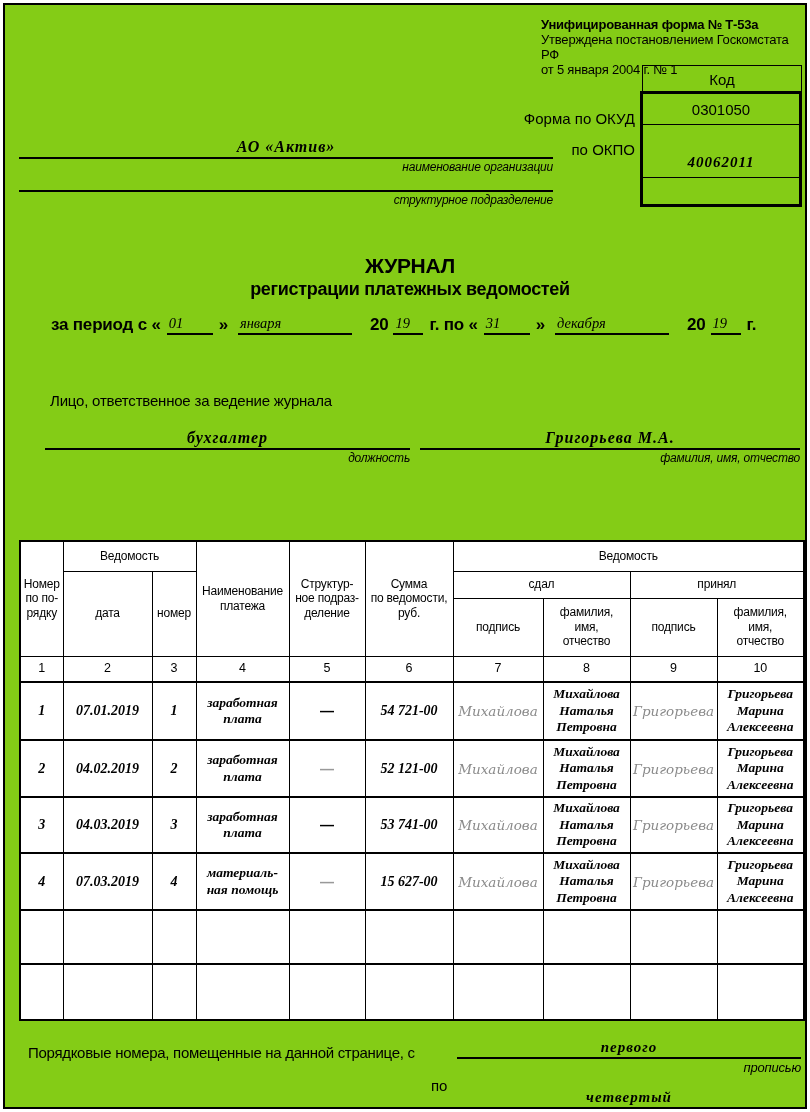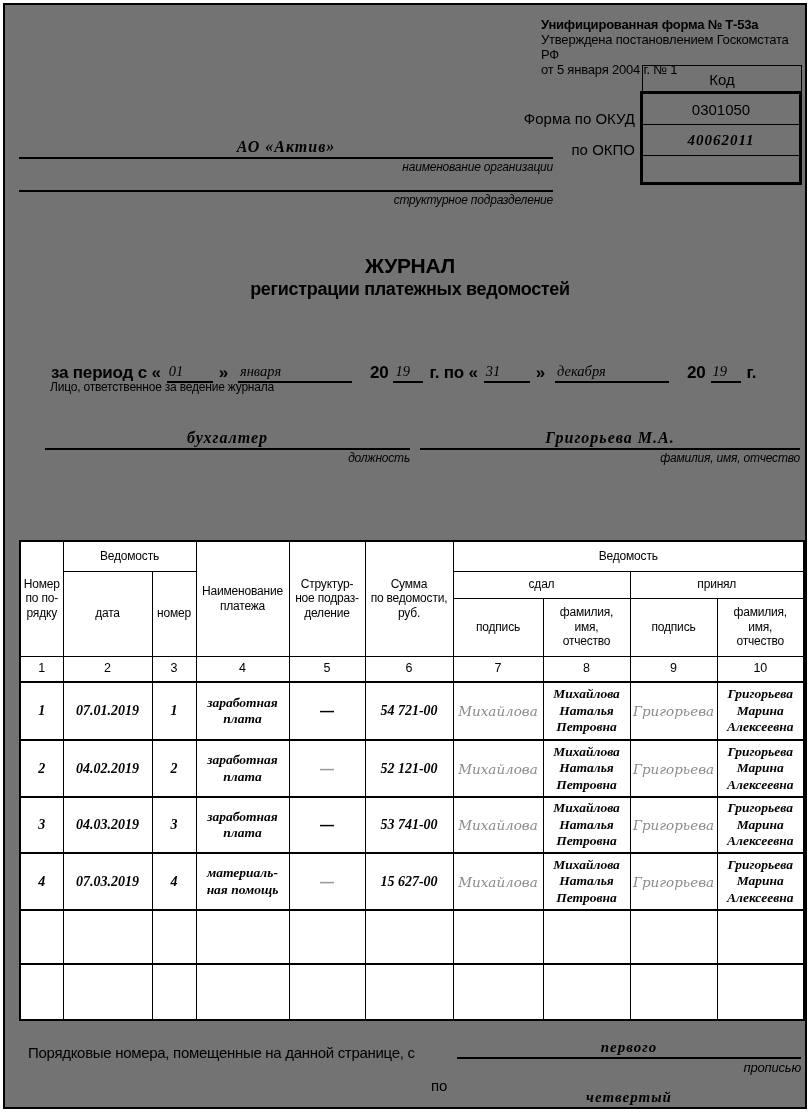--- a/index.html
+++ b/index.html
@@ -1,28 +1,28 @@
 <!DOCTYPE html>
 <html><head>
 <meta charset="utf-8">
 <style>
   html,body{margin:0;padding:0;background:#fff;}
   body{width:810px;height:1112px;position:relative;font-family:"Liberation Sans",sans-serif;color:#000;}
-  .page{position:absolute;left:3px;top:3px;width:800px;height:1102px;border:2px solid #000;background:#737373;}
+  .page{position:absolute;left:3px;top:3px;width:800px;height:1102px;border:2px solid #000;background:#84cc16;}
   .abs{position:absolute;}
 
   
   .top-note{left:536px;top:12px;width:264px;font-size:13px;line-height:1.16;letter-spacing:-0.2px;}
   .top-note .b{font-weight:bold;}
 
   
   .code-head{left:637px;top:60px;width:158px;height:26px;border:1px solid #000;display:flex;align-items:center;justify-content:center;font-size:15px;}
   .code-body{left:635px;top:86px;width:156px;border:3px solid #000;}
   .code-row{height:30px;border-bottom:1px solid #000;display:flex;align-items:center;justify-content:center;font-size:15px;}
-  .code-row.okpo{font-family:"Liberation Serif",serif;font-style:italic;font-weight:bold;letter-spacing:1px;}
+  .code-row.okpo{font-family:"Liberation Serif",serif;font-style:italic;font-weight:bold;letter-spacing:1px;margin-top:22px;}
   .code-row.empty{height:26px;border-bottom:none;}
   .okud-label{left:380px;top:105px;width:250px;text-align:right;font-size:15px;}
   .okpo-label{left:380px;top:136px;width:250px;text-align:right;font-size:15px;}
 
   
   .uline .uvalue{text-align:center;border-bottom:2px solid #000;padding-bottom:1px;min-height:17px;
     font-family:"Liberation Serif",serif;font-style:italic;font-weight:bold;font-size:16px;letter-spacing:1px;}
   .uline .ucaption{text-align:right;font-style:italic;font-size:12px;margin-top:1px;letter-spacing:-0.2px;}
   .org1{left:14px;top:133px;width:534px;}
   .org2{left:14px;top:167px;width:534px;}
@@ -31,24 +31,24 @@
   .title1{left:0;top:249px;width:810px;text-align:center;font-weight:bold;font-size:21px;letter-spacing:-0.3px;}
   .title2{left:0;top:274px;width:810px;text-align:center;font-weight:bold;font-size:18px;letter-spacing:-0.3px;}
 
   
   .period{left:46px;top:310px;width:730px;display:flex;align-items:flex-end;font-weight:bold;font-size:17px;white-space:nowrap;letter-spacing:-0.2px;}
   .period .pval{font-family:"Liberation Serif",serif;font-style:italic;font-weight:normal;font-size:14.5px;
     border-bottom:2px solid #000;text-align:left;padding:0 2px 1px 2px;letter-spacing:0;}
   .period .w-day{min-width:42px;margin:0 6px;}
   .period .w-month{min-width:110px;margin:0 10px;}
   .period .w-year{min-width:26px;margin:0 6px 0 5px;}
-  .period .gap{margin-left:8px;margin-top:48px;}
-
-  
-  .resp-label{left:45px;top:375px;font-size:12px;letter-spacing:-0.2px;}
+  .period .gap{margin-left:8px;}
+
+  
+  .resp-label{left:45px;top:387px;font-size:15px;letter-spacing:-0.2px;}
   .sig-left{left:40px;top:424px;width:365px;}
   .sig-right{left:415px;top:424px;width:380px;}
 
   
   .journal{left:14px;top:535px;}
   table{border-collapse:collapse;table-layout:fixed;width:784px;background:#fff;}
   table{border:2px solid #000;}
   th,td{border:1px solid #000;overflow:hidden;}
   thead th{font-weight:normal;font-size:12px;line-height:1.22;text-align:center;vertical-align:middle;padding:1px 2px;letter-spacing:-0.2px;}
   tr.hA{height:30px;} tr.hB{height:27px;} tr.hC{height:58px;} tr.nums{height:26px;}

